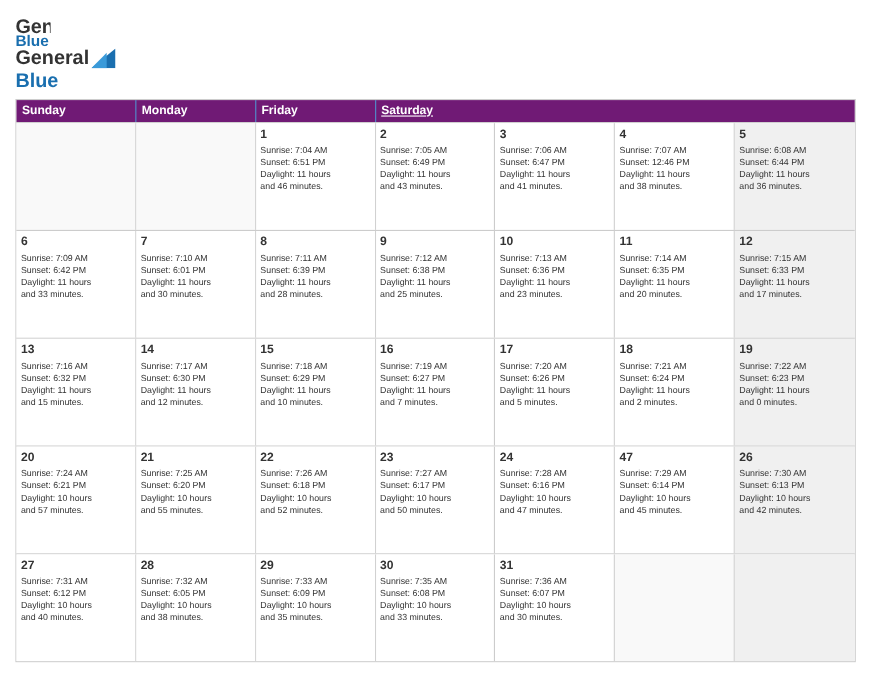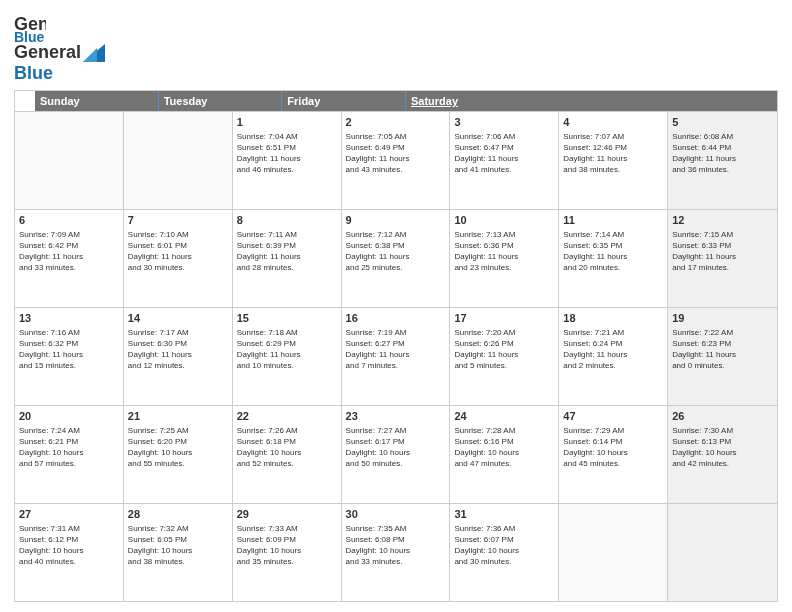--- a/index.html
+++ b/index.html
@@ -48,23 +48,22 @@
       color: #555;
     }
     .calendar {
       flex: 1;
       border: 1px solid #ccc;
       display: flex;
       flex-direction: column;
     }
     .cal-header-row {
       display: grid;
-      grid-template-columns: repeat(6, 1fr);
-      background: #737373;
-      margin-left: 20px;
+      grid-template-columns: repeat(7, 1fr);
+      background: #701a75;
     }
     .cal-header-cell {
       color: #fff;
       font-size: 11px;
       font-weight: bold;
       padding: 4px 5px;
       text-align: left;
       border-right: 1px solid #5090cc;
     }
     .cal-header-cell:last-child { border-right: none; text-decoration: underline; }
@@ -126,21 +125,21 @@
     </div>
     <div class="title-block">
       <h1></h1>
       <h2></h2>
     </div>
   </div>
 
   <div class="calendar">
     <div class="cal-header-row">
       <div class="cal-header-cell">Sunday</div>
-      <div class="cal-header-cell">Tuesday</div>
+      <div class="cal-header-cell">Monday</div>
       <div class="cal-header-cell">Friday</div>
       <div class="cal-header-cell">Saturday</div>
     </div>
     <div class="cal-body" id="cal-body">
     <div class="cal-week">
           <div class="cal-cell empty"></div>
           <div class="cal-cell empty"></div>
           <div class="cal-cell">
             <div class="day-num">1</div>
             <div class="cell-text">Sunrise: 7:04 AM</div>

